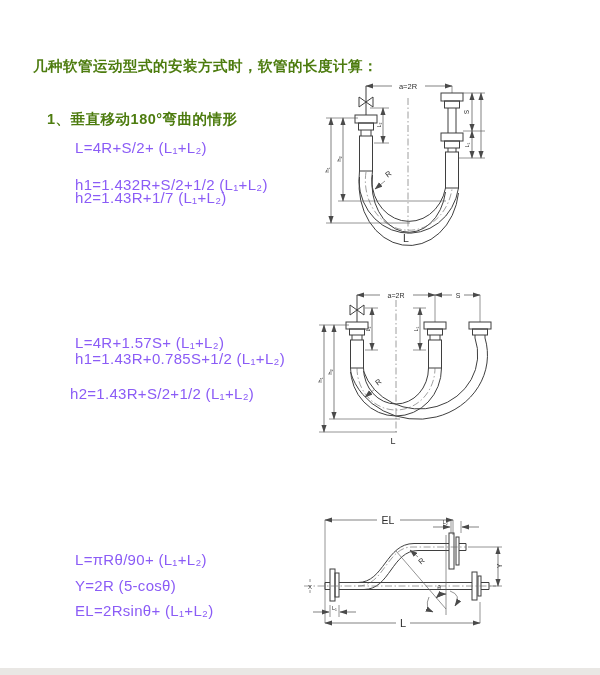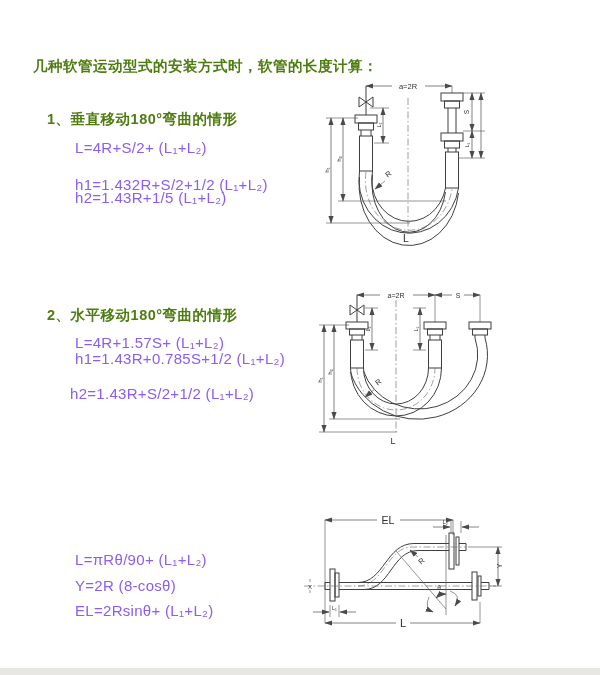--- a/index.html
+++ b/index.html
@@ -20,29 +20,28 @@
 </head>
 <body>
 
 <div class="page">
 
   <div class="page-title">几种软管运动型式的安装方式时，软管的长度计算：</div>
 
   <div class="s-head" style="left:47px;top:110px">1、垂直移动180°弯曲的情形</div>
   <div class="formula" style="left:75px;top:139px">L=4R+S/2+ (L₁+L₂)</div>
   <div class="formula" style="left:75px;top:176px">h1=1.432R+S/2+1/2 (L₁+L₂)</div>
-  <div class="formula" style="left:75px;top:189px">h2=1.43R+1/5 (L₁+L₂)</div>
-
-  <div class="s-head" style="left:47px;top:306px">2、水平移动180°弯曲的情形</div>
+  <div class="formula" style="left:75px;top:189px">h2=1.43R+1/7 (L₁+L₂)</div>
+
   <div class="formula" style="left:75px;top:334px">L=4R+1.57S+ (L₁+L₂)</div>
   <div class="formula" style="left:75px;top:350px">h1=1.43R+0.785S+1/2 (L₁+L₂)</div>
   <div class="formula" style="left:70px;top:385px">h2=1.43R+S/2+1/2 (L₁+L₂)</div>
 
   <div class="formula" style="left:75px;top:551px">L=πRθ/90+ (L₁+L₂)</div>
-  <div class="formula" style="left:75px;top:577px">Y=2R (8-cosθ)</div>
+  <div class="formula" style="left:75px;top:577px">Y=2R (5-cosθ)</div>
   <div class="formula" style="left:75px;top:602px">EL=2Rsinθ+ (L₁+L₂)</div>
 
   <svg style="left:300px;top:66px" width="200" height="196" viewBox="0 0 200 196">
     <defs>
       <marker id="ar1" viewBox="0 0 12 8" refX="11" refY="4" markerWidth="8" markerHeight="6" markerUnits="userSpaceOnUse" orient="auto-start-reverse">
         <path d="M0,0 L12,4 L0,8 z" fill="#4a4a4a"></path>
       </marker>
       <pattern id="hx1" width="4" height="4" patternUnits="userSpaceOnUse">
         <path d="M0,4 L4,0 M0,0 L4,4" stroke="#6b6b6b" stroke-width="0.5"></path>
       </pattern>

